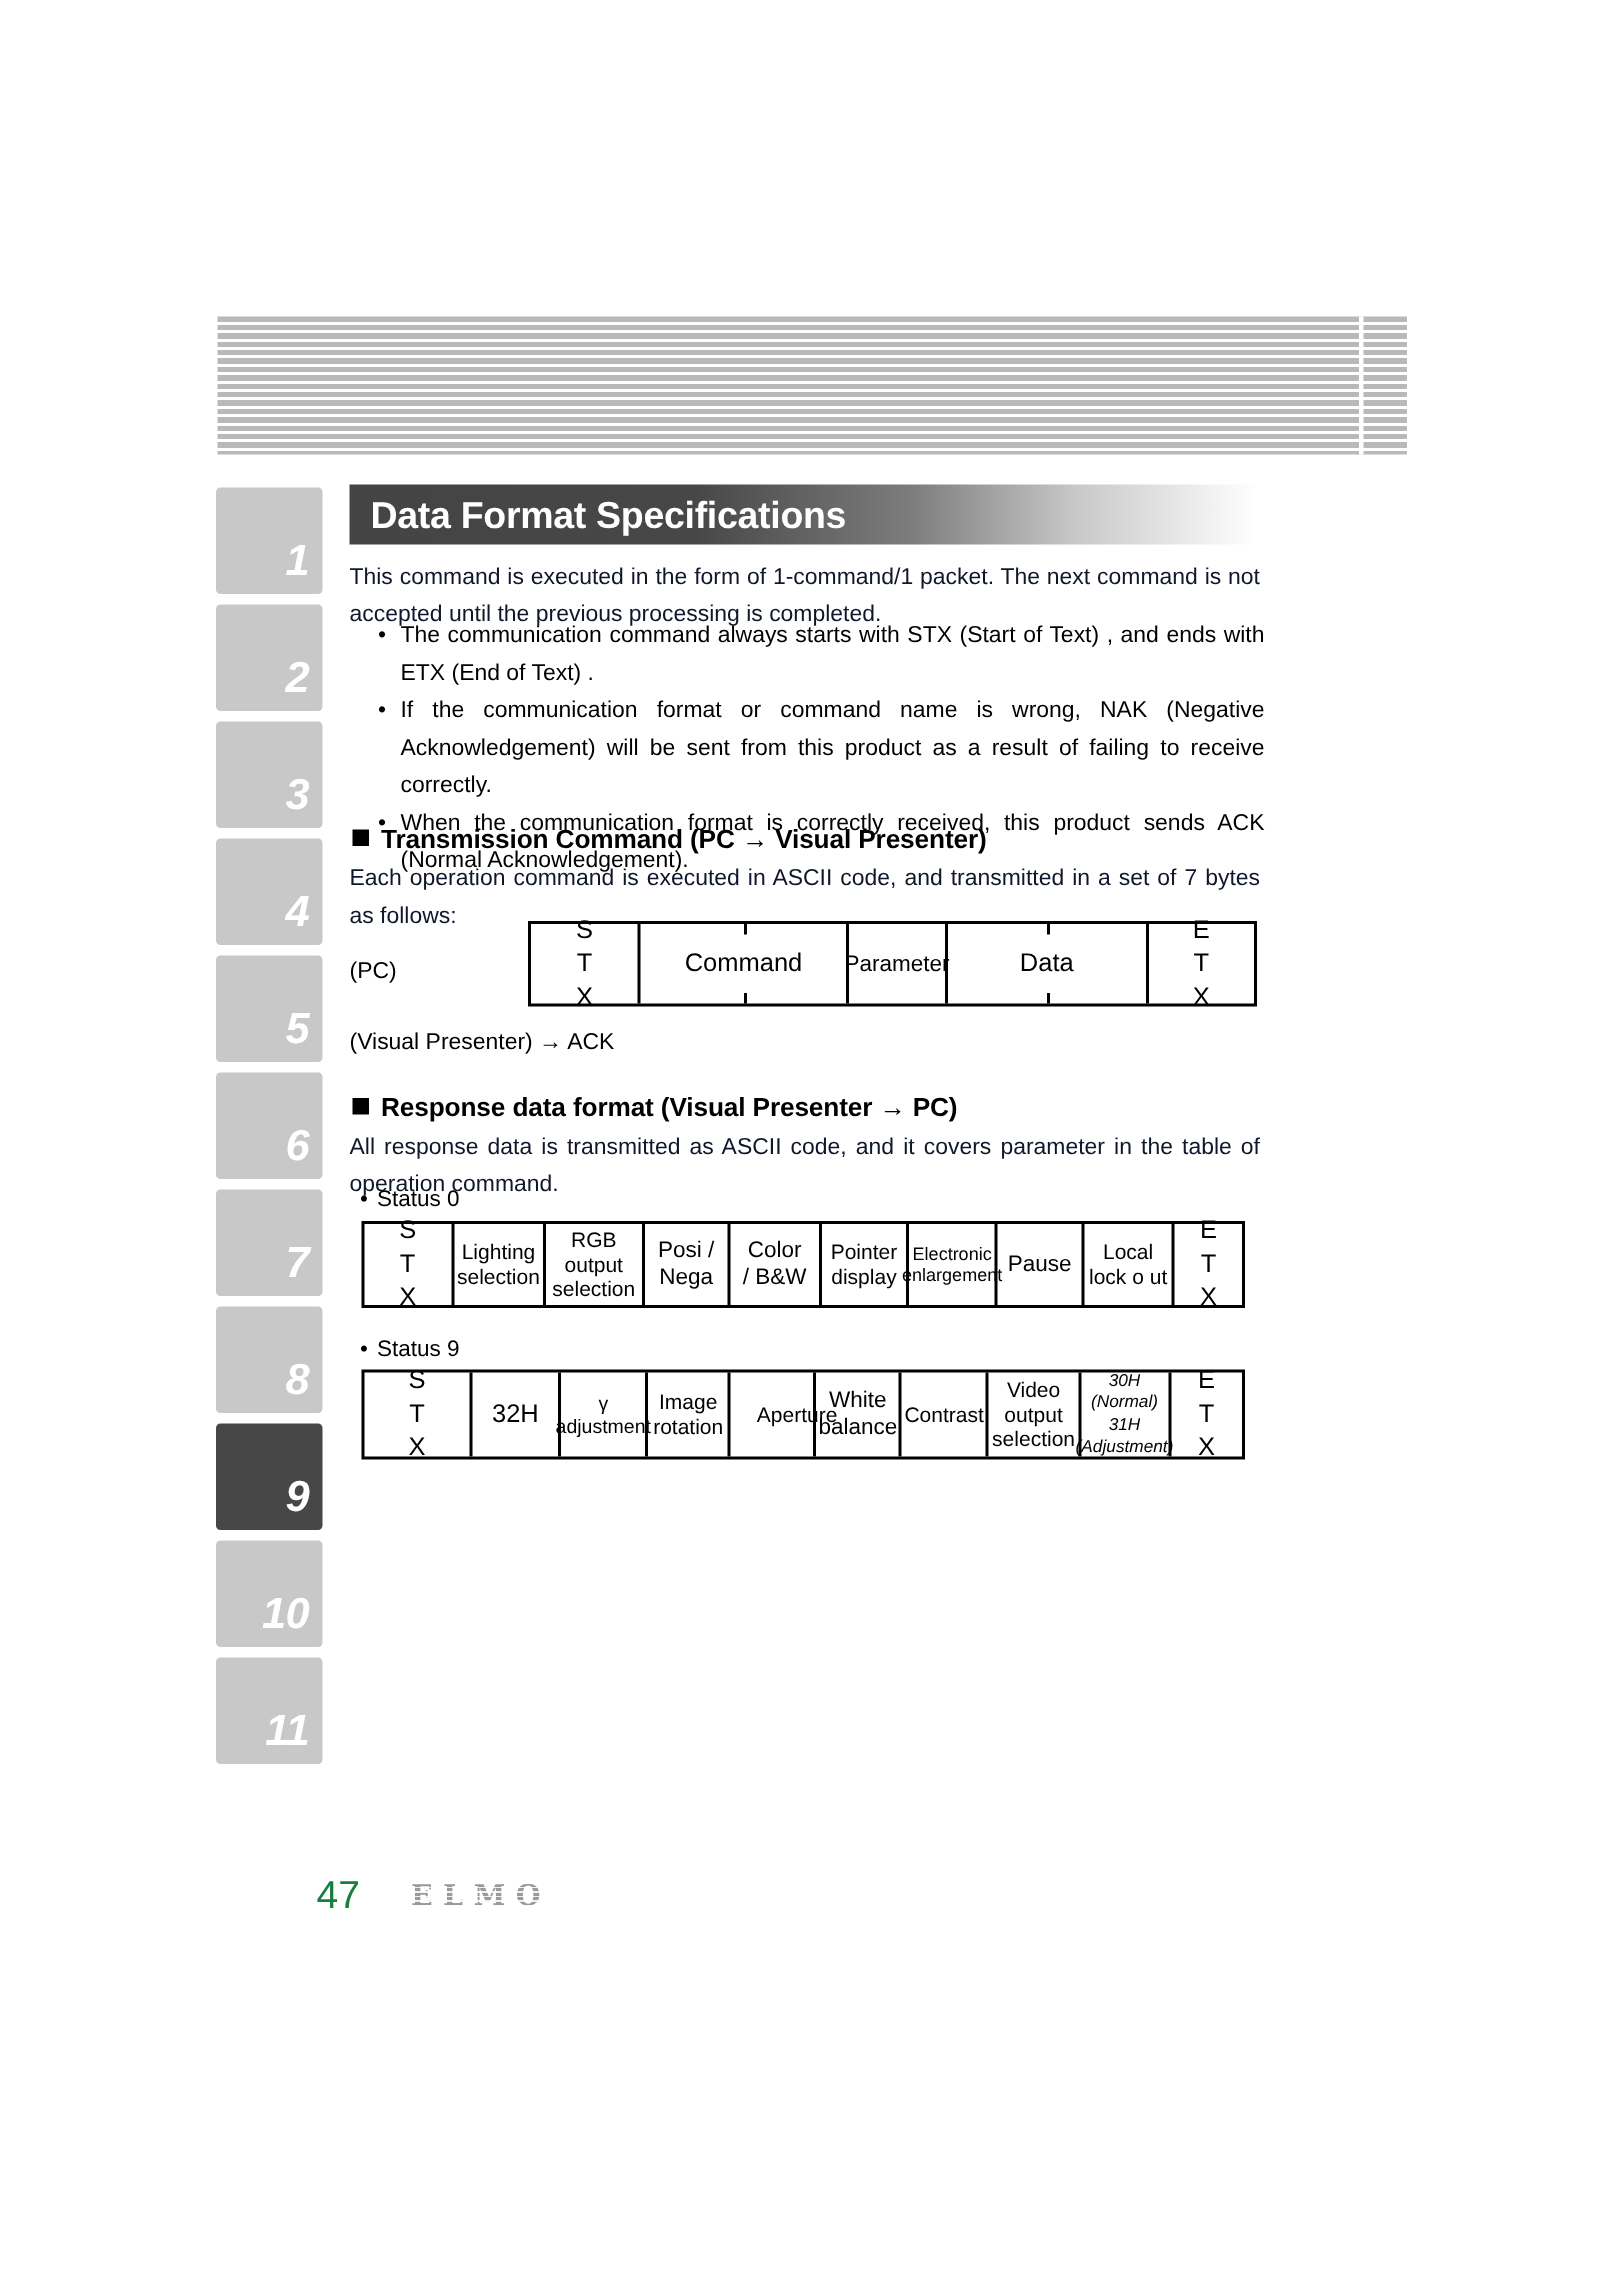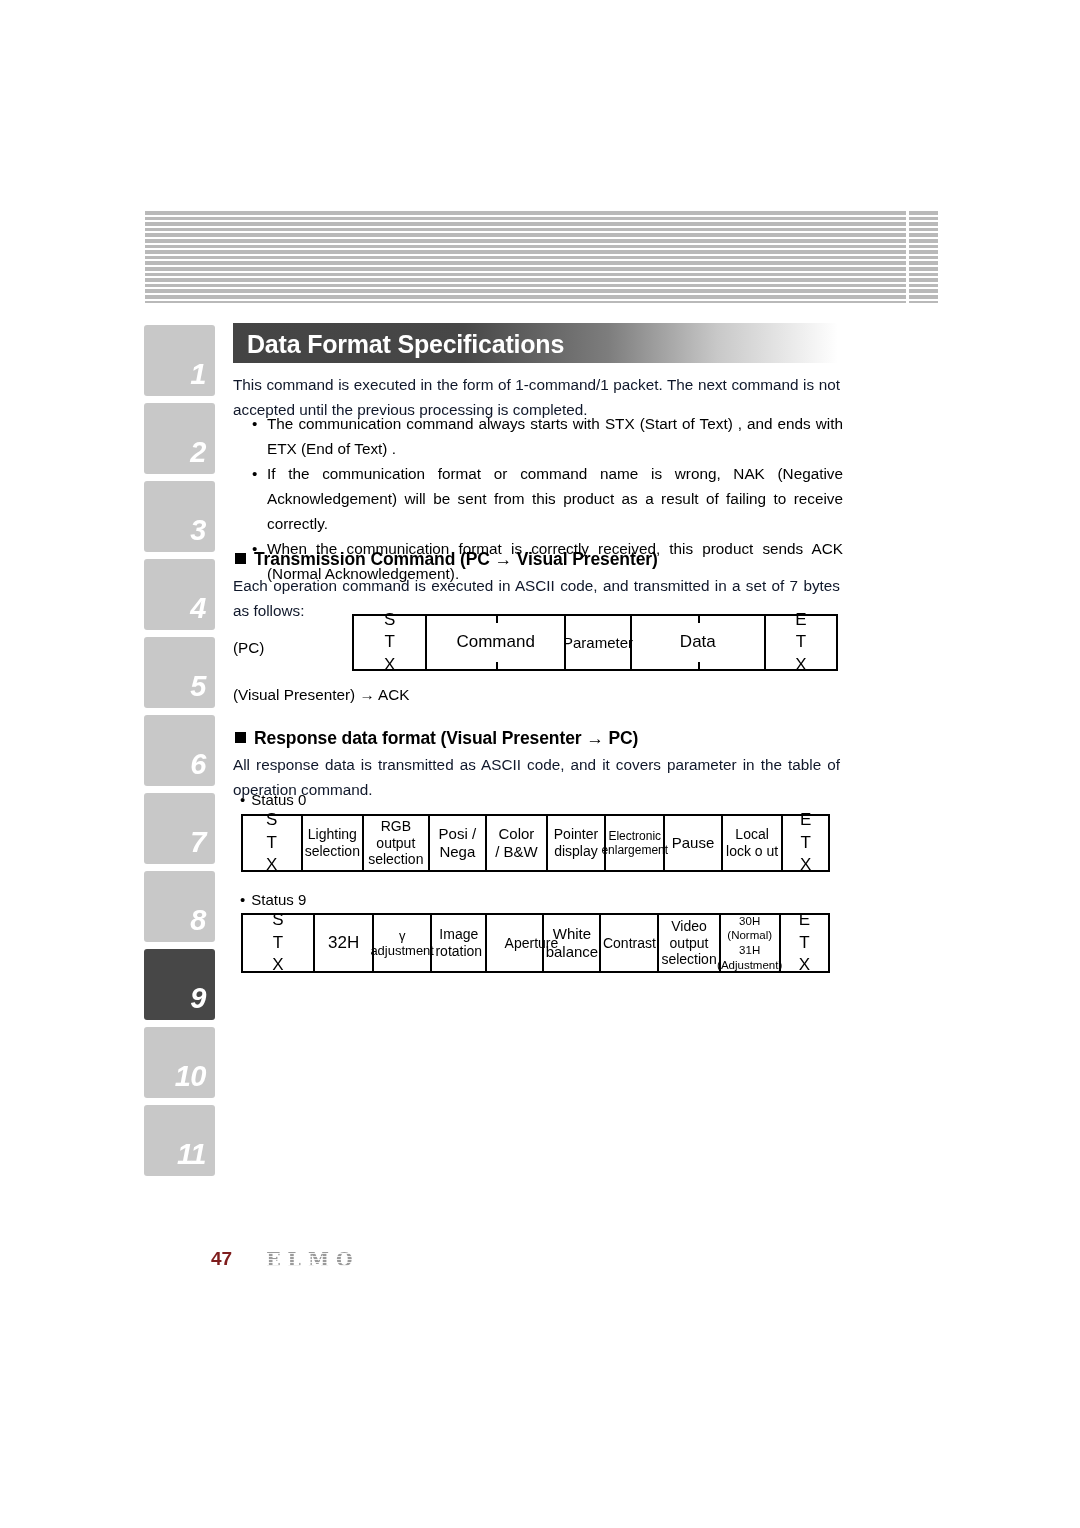--- a/index.html
+++ b/index.html
@@ -192,23 +192,23 @@
 
   
   #footer {
     position: absolute;
     left: 211px;
     top: 1248px;
     display: flex;
     align-items: center;
   }
   #page-number {
-    font-size: 19px;
-    font-weight: bold;
-    color: #7f1d1d;
+    font-size: 26px;
+    font-weight: normal;
+    color: #15803d;
   }
   #elmo-logo {
     margin-left: 34px;
     font-size: 19px;
     font-weight: bold;
     letter-spacing: 7px;
     color: #9a9a9a;
     font-family: "DejaVu Serif", serif;
     position: relative;
   }
@@ -396,21 +396,21 @@
     <span class="ln">balance</span>
   </div>
   <div class="pcell" style="width:58px; font-size:14px;">
     <span class="ln">Contrast</span>
   </div>
   <div class="pcell" style="width:62px; font-size:14px;">
     <span class="ln">Video</span>
     <span class="ln">output</span>
     <span class="ln">selection</span>
   </div>
-  <div class="pcell" style="width:60px; font-size:11.5px; line-height:1.28;">
+  <div class="pcell" style="width:60px; font-size:11.5px; line-height:1.28;font-style:italic;">
     <span class="ln">30H</span>
     <span class="ln">(Normal)</span>
     <span class="ln">31H</span>
     <span class="ln">(Adjustment)</span>
   </div>
   <div class="pcell stx-etx" style="width:48px;">
     <span class="ln">E</span>
     <span class="ln">T</span>
     <span class="ln">X</span>
   </div>

